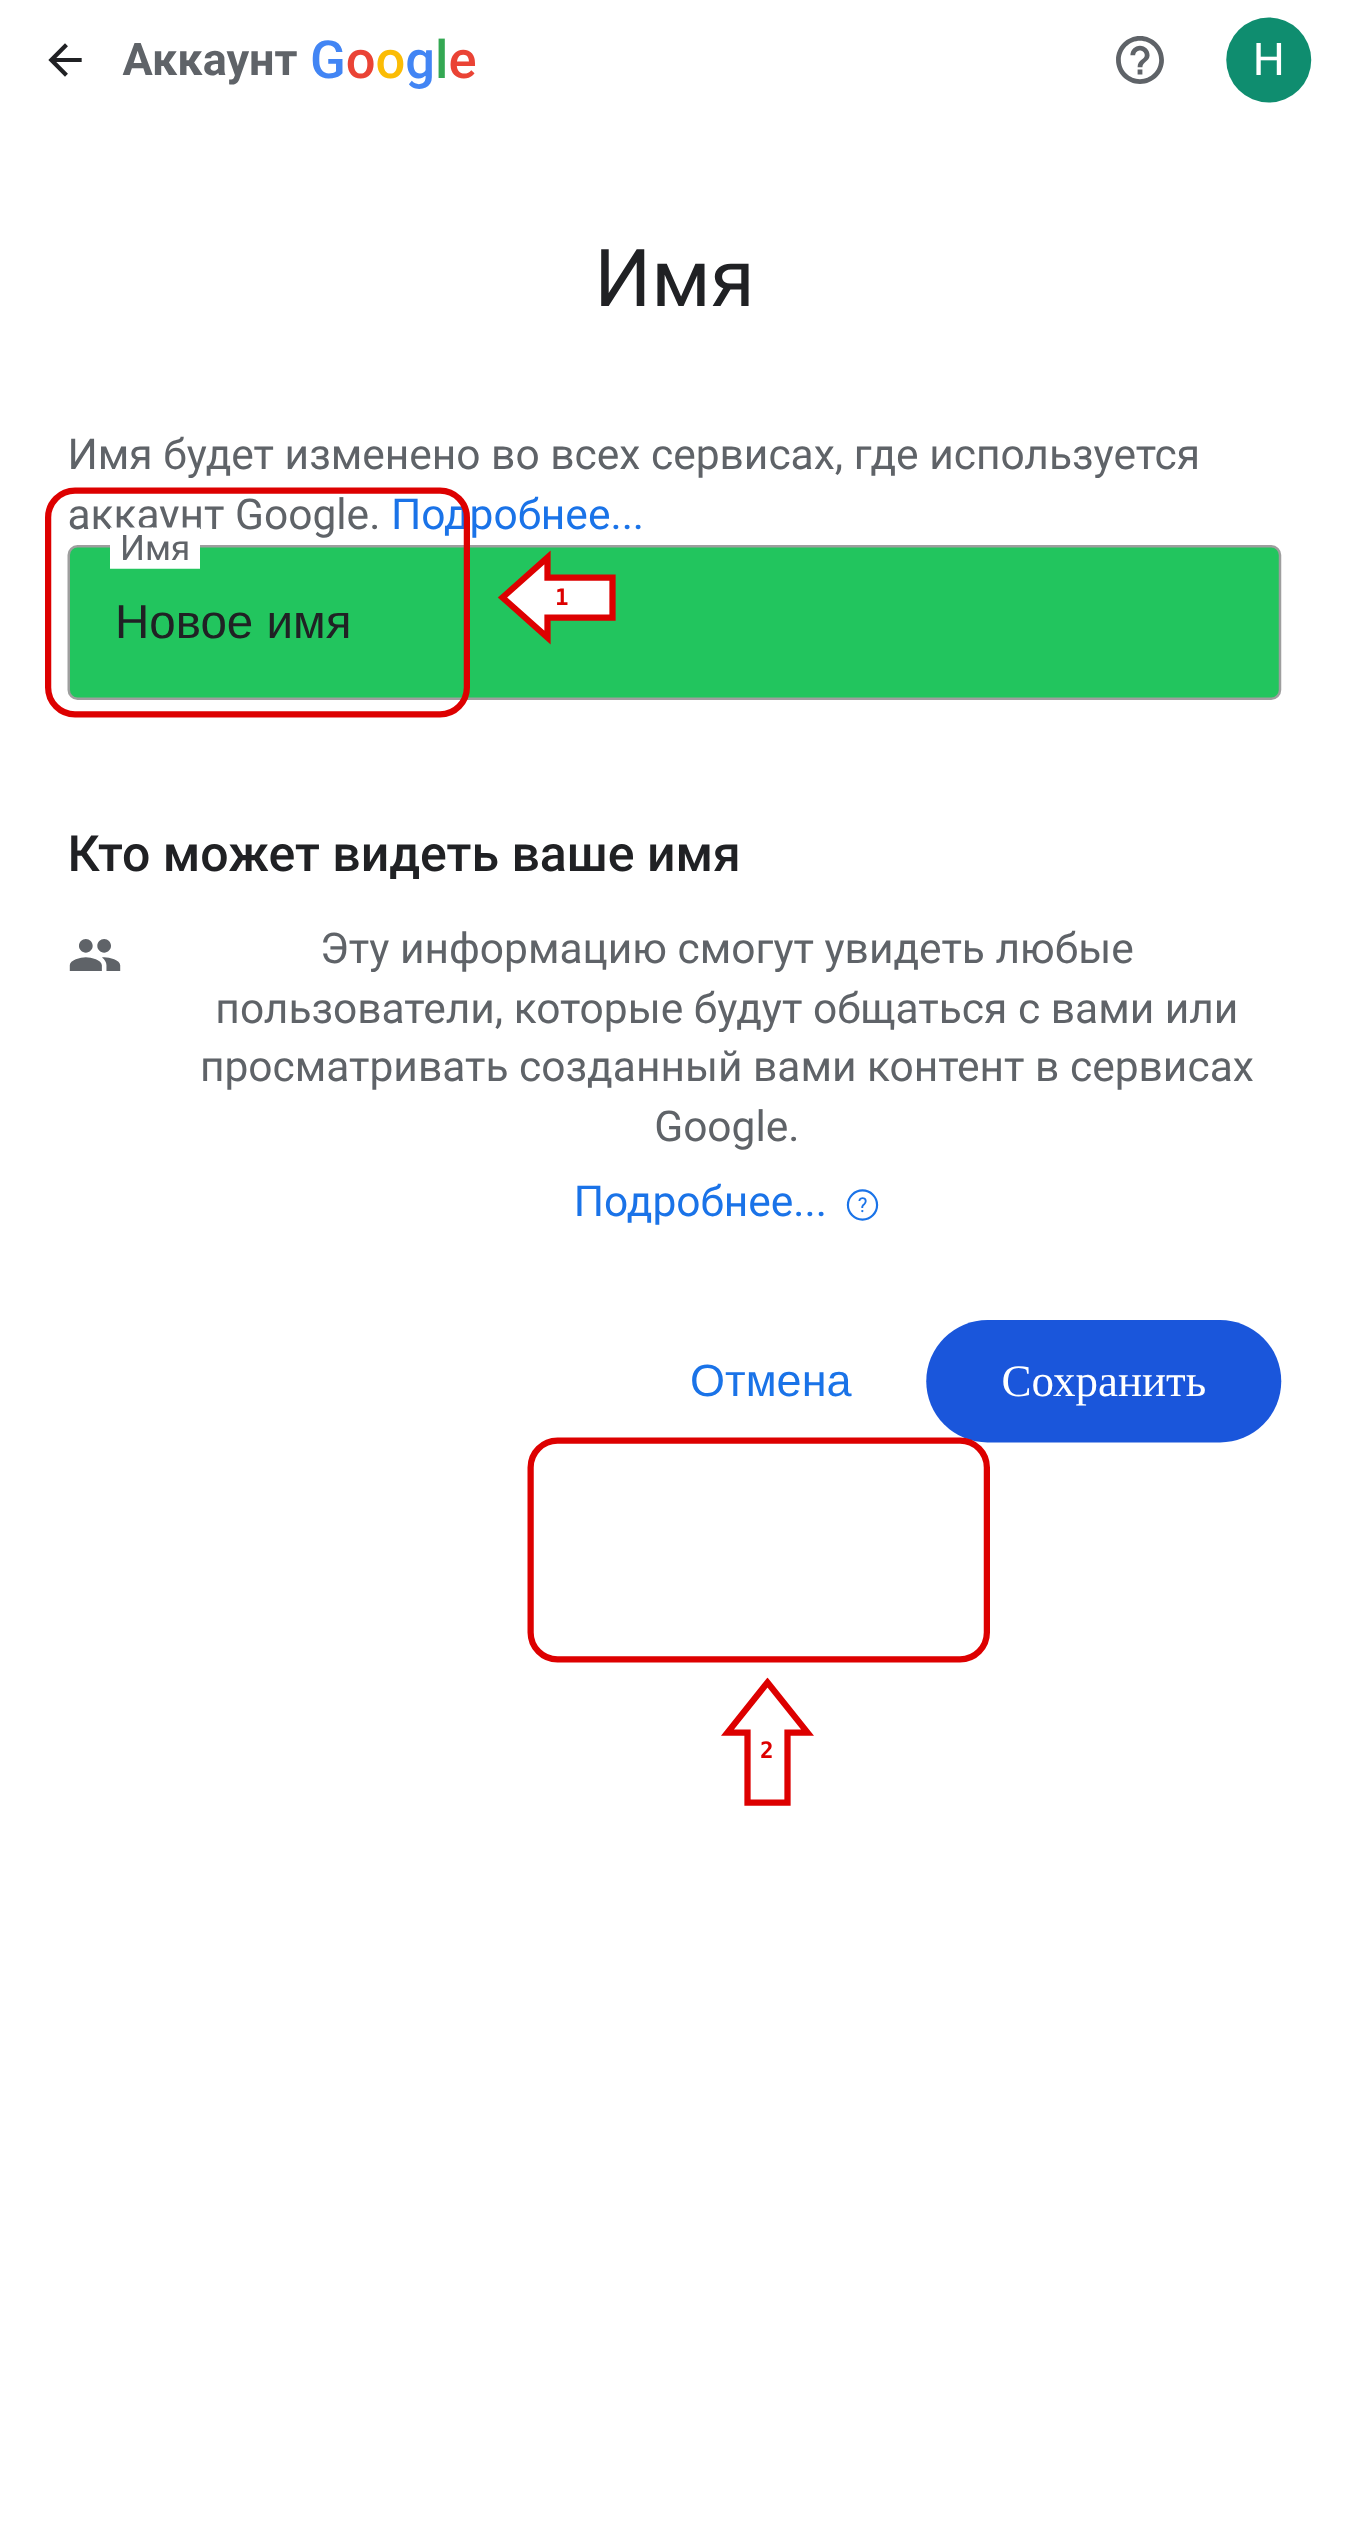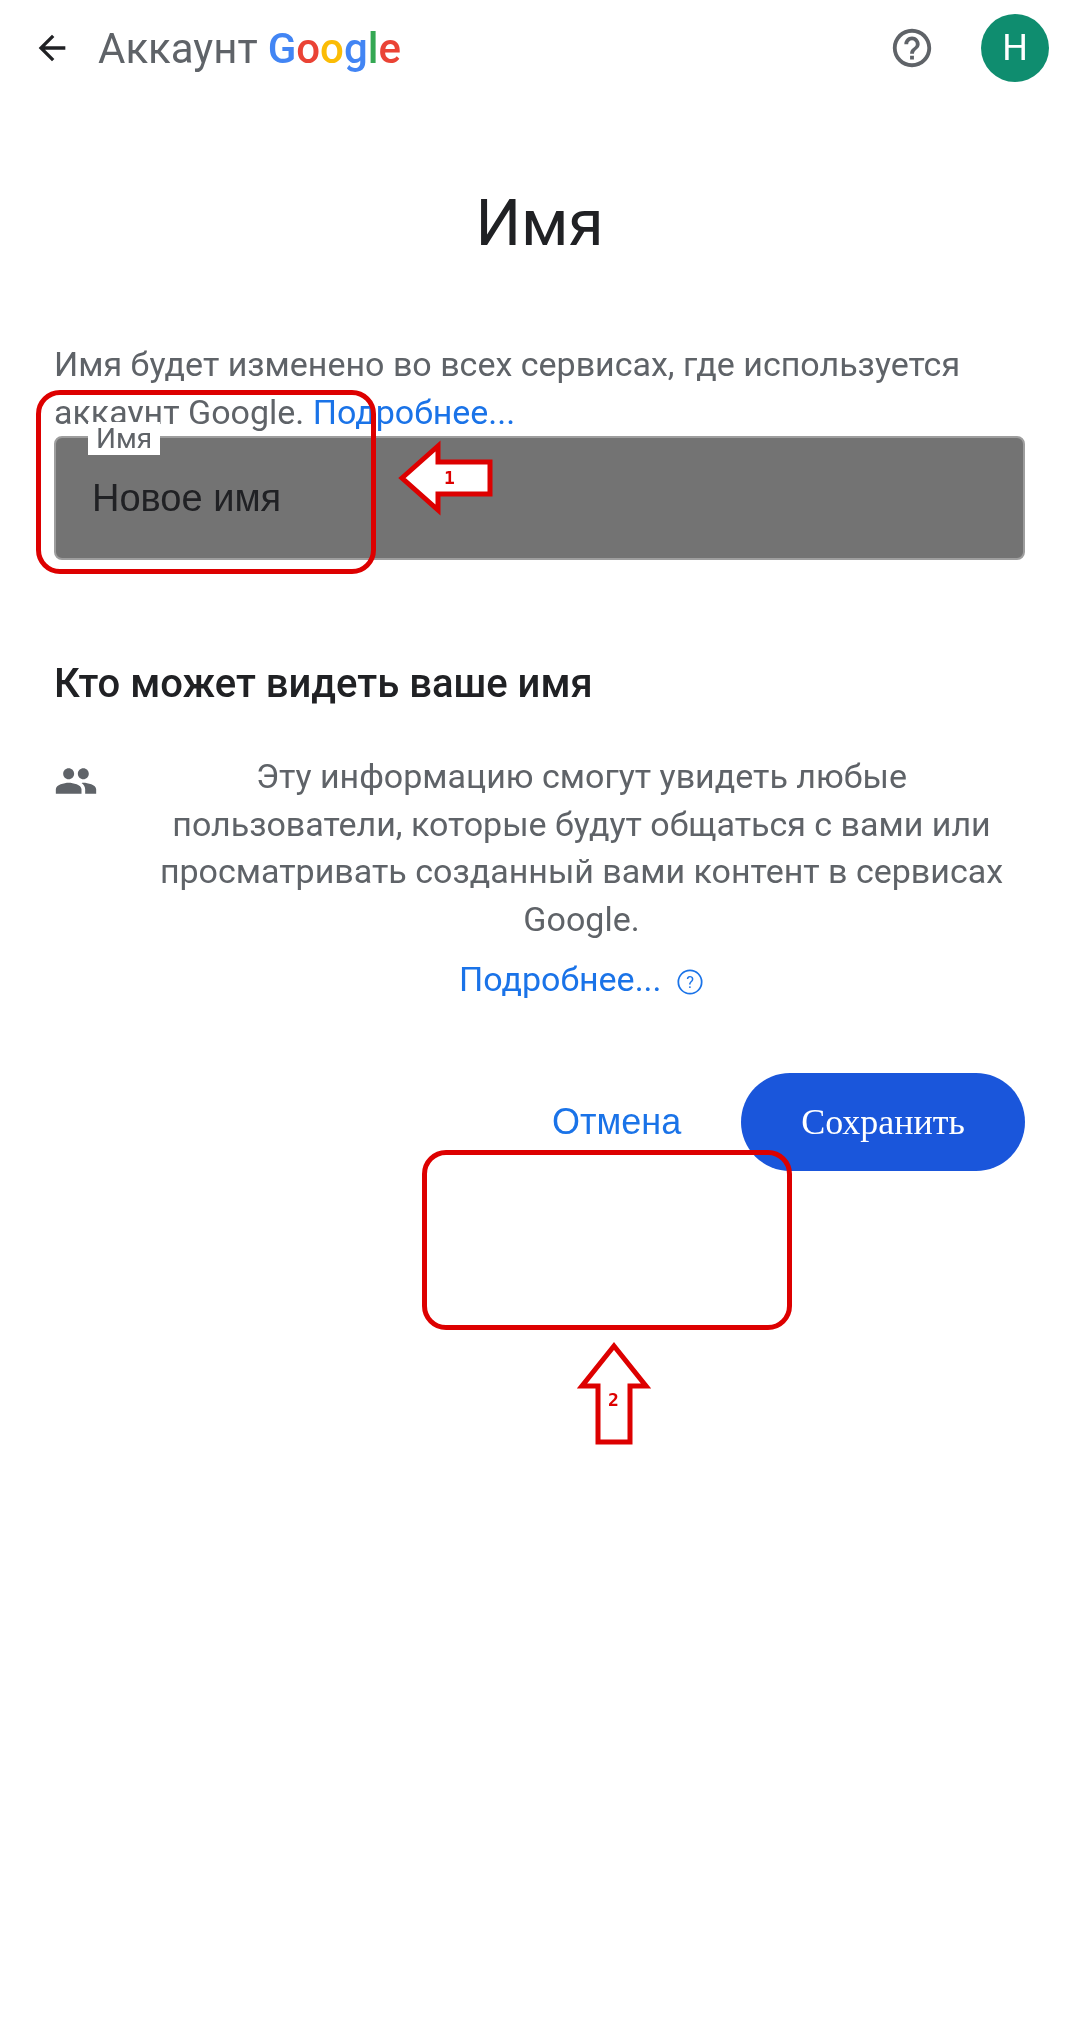--- a/index.html
+++ b/index.html
@@ -6,21 +6,21 @@
     body { font-family: Roboto, Arial, sans-serif; background: #fff; color: #202124; width: 1079px; }
     
     .header {
       display: flex;
       align-items: center;
       padding: 14px 30px;
       gap: 24px;
     }
     .back-arrow { width: 44px; height: 44px; display: flex; align-items: center; justify-content: center; cursor: pointer; }
     .logo-area { display: flex; align-items: center; gap: 10px; flex: 1; }
-    .account-text { font-size: 42px; color: #5f6368; font-weight: 400; }
+    .account-text { font-size: 36px; color: #5f6368; font-weight: 700; }
     .google-logo { font-size: 42px; font-weight: 500; }
     .g-b { color: #4285F4; }
     .g-r { color: #EA4335; }
     .g-y { color: #FBBC05; }
     .g-g { color: #34A853; }
     .help-icon { width: 50px; height: 50px; display: flex; align-items: center; justify-content: center; margin-right: 20px; cursor: pointer; }
     .avatar {
       width: 68px; height: 68px; border-radius: 50%;
       background: #0f8d6f; color: #fff; display: flex;
       align-items: center; justify-content: center;
@@ -56,29 +56,29 @@
     }
     .text-input {
       width: 100%;
       height: 124px;
       border: 2px solid #9e9e9e;
       border-radius: 8px;
       font-size: 38px;
       padding: 0 36px;
       color: #202124;
       outline: none;
-      background: #737373;
+      background: #22c55e;
     }
     .text-input::placeholder { color: #5f6368; }
     
     .visibility-section { margin-top: 100px; }
     .section-title {
       font-size: 40px;
       font-weight: 500;
-      margin-bottom: 46px;
+      margin-bottom: 29px;
     }
     .info-row { display: flex; gap: 40px; align-items: flex-start; text-align: center; }
     .info-icon-outer { flex-shrink: 0; padding-top: 6px; }
     .info-text {
       font-size: 34px;
       color: #5f6368;
       line-height: 1.4;
       flex: 1;
     }
     .info-link-line { margin-top: 12px; }

